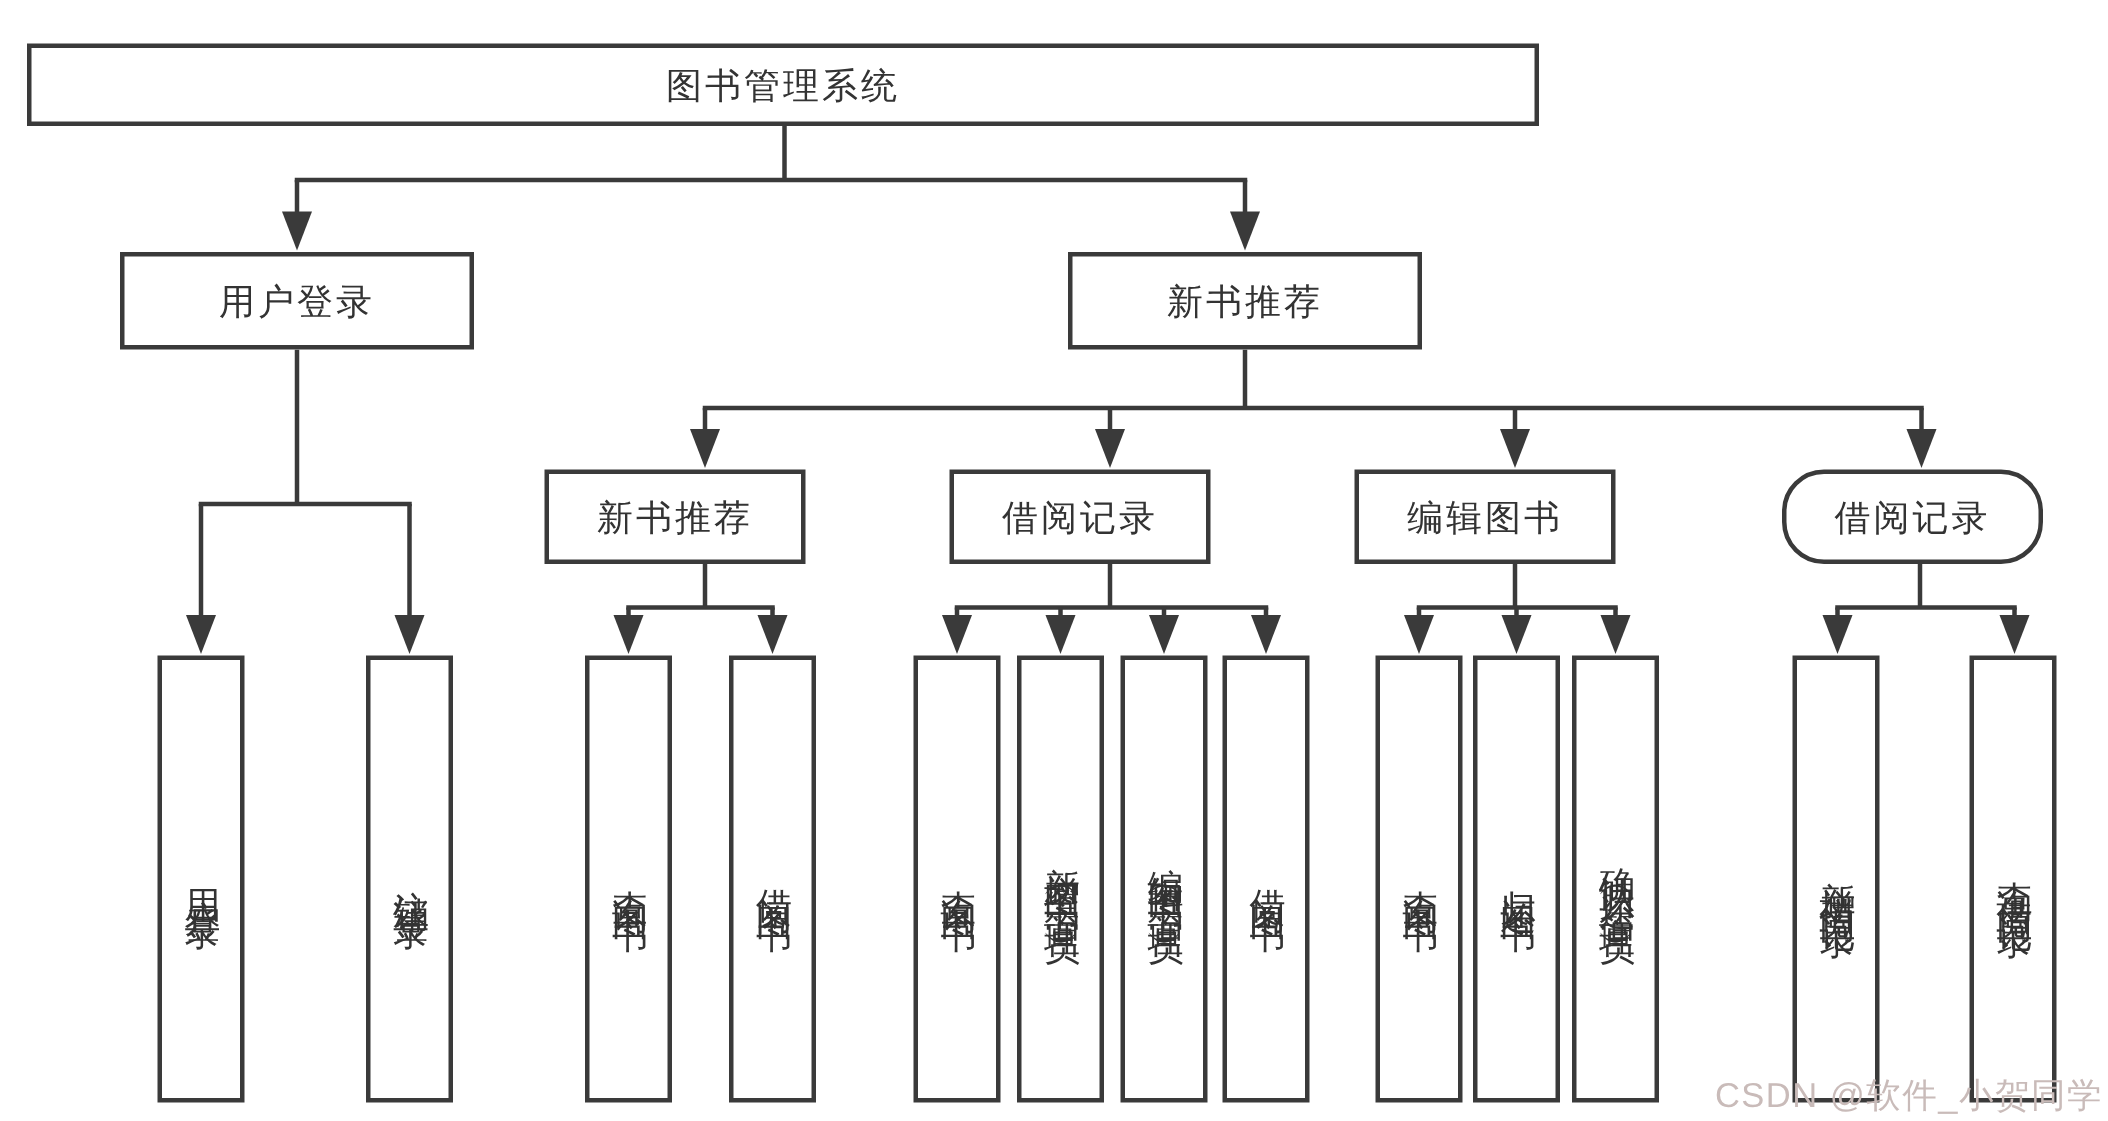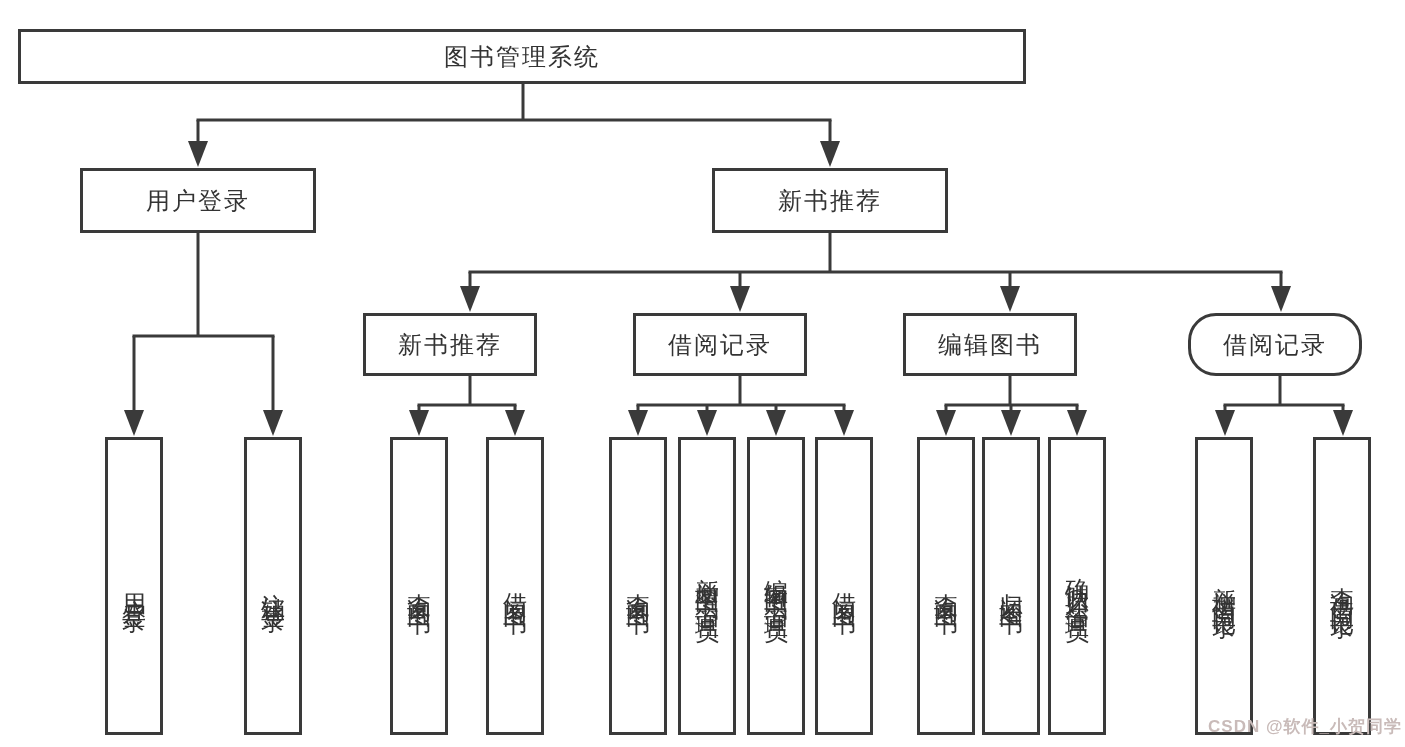--- a/index.html
+++ b/index.html
@@ -40,25 +40,24 @@
   }
   .leaf span{
     writing-mode:vertical-rl;
     text-orientation:mixed;
     font-size:24px;line-height:1;letter-spacing:6px;
     color:var(--text);
     white-space:nowrap;
   }
   #watermark{
     position:absolute;right:3px;top:715px;
-    font-size:17px;letter-spacing:1px;
+    font-size:23px;letter-spacing:1px;
     color:var(--watermark);
     z-index:3;
     white-space:nowrap;
-    font-weight:bold;
   }
 </style>
 </head>
 <body>
 
 <div id="canvas">
 
   <svg id="connectors" viewBox="0 0 1405 747" xmlns="http://www.w3.org/2000/svg">
 
     <line x1="523" y1="68" x2="523" y2="120"></line>

